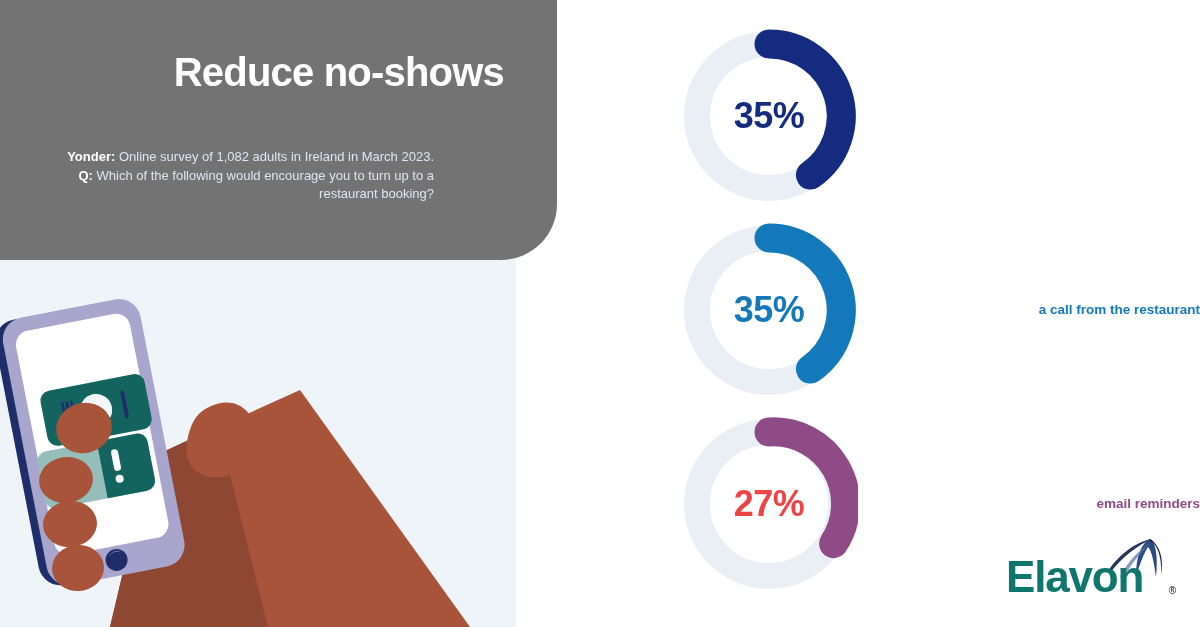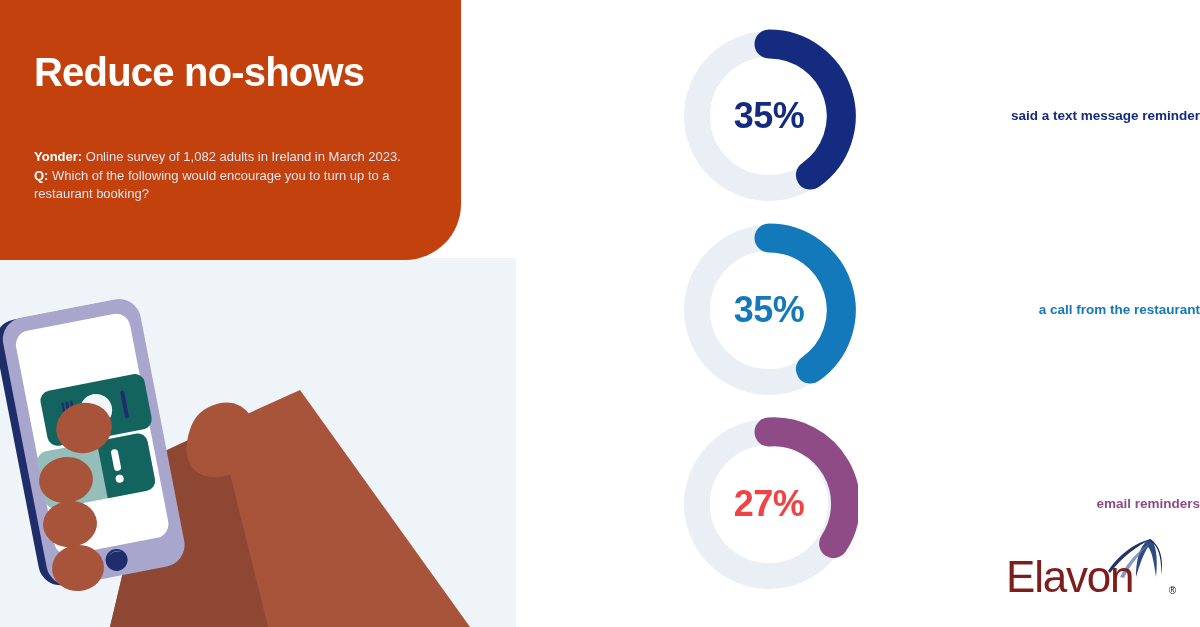--- a/index.html
+++ b/index.html
@@ -32,24 +32,25 @@
   .light-panel {
     position: absolute;
     left: 0; top: 258px;
     width: 516px;
     height: 369px;
     background: #eff4f9;
   }
   .navy-panel {
     position: absolute;
     left: 0; top: 0;
-    width: 461px;
+    width: 557px;
     height: 260px;
-    background: #c2410c;
+    background: #737373;
     border-bottom-right-radius: 56px;
+    text-align: right;
   }
   .headline {
     position: absolute;
     left: 34px;
     top: 52px;
     width: 470px;
     color: #ffffff;
     font-size: 40px;
     font-weight: bold;
     line-height: 1.0;
@@ -130,22 +131,22 @@
     right: 26px;
     bottom: 28px;
     width: 168px;
     height: 62px;
   }
   .logo-wordmark {
     position: absolute;
     left: 0;
     bottom: 0;
     font-size: 44px;
-    font-weight: 400;
-    color: #7f1d1d;
+    font-weight: 700;
+    color: #0f766e;
     letter-spacing: -1.2px;
     line-height: 1;
   }
   .logo-reg {
     position: absolute;
     right: -2px;
     bottom: 3px;
     font-size: 10px;
     color: #11100f;
   }
@@ -233,21 +234,20 @@
   <div class="stats">
 
     <div class="stat-row r0">
       <div class="donut">
         <svg width="178" height="178" viewBox="0 0 178 178" xmlns="http://www.w3.org/2000/svg">
           <circle cx="89" cy="89" r="72" fill="none" stroke="#e9eff5" stroke-width="26"></circle>
           <path d="M 89 17 A 72 72 0 0 1 130.4 148.1" fill="none" stroke="#142b80" stroke-width="29" stroke-linecap="round"></path>
         </svg>
         <div class="donut-value" style="color:#142b80">35%</div>
       </div>
-      <div class="stat-label" style="color:#142b80">said a text message reminder</div>
     </div>
 
     <div class="stat-row r1">
       <div class="donut">
         <svg width="178" height="178" viewBox="0 0 178 178" xmlns="http://www.w3.org/2000/svg">
           <circle cx="89" cy="89" r="72" fill="none" stroke="#e9eff5" stroke-width="26"></circle>
           <path d="M 89 17 A 72 72 0 0 1 130.4 148.1" fill="none" stroke="#1479ba" stroke-width="29" stroke-linecap="round"></path>
         </svg>
         <div class="donut-value" style="color:#1479ba">35%</div>
       </div>

